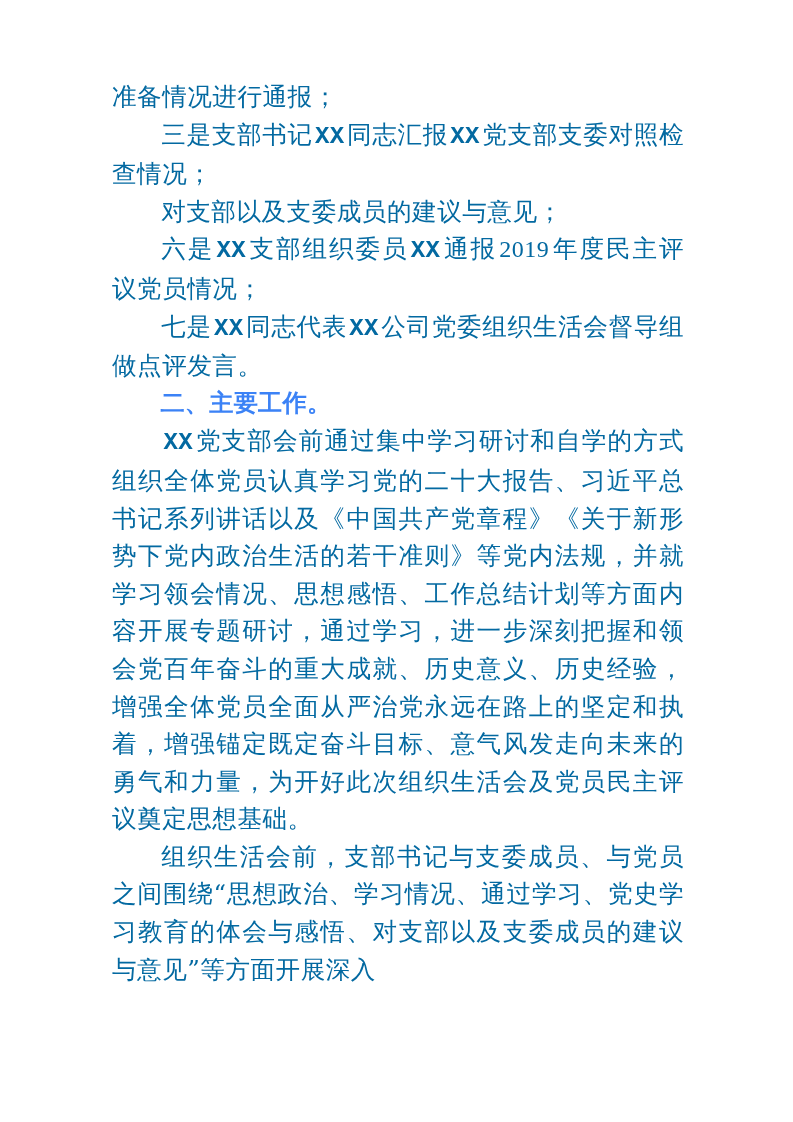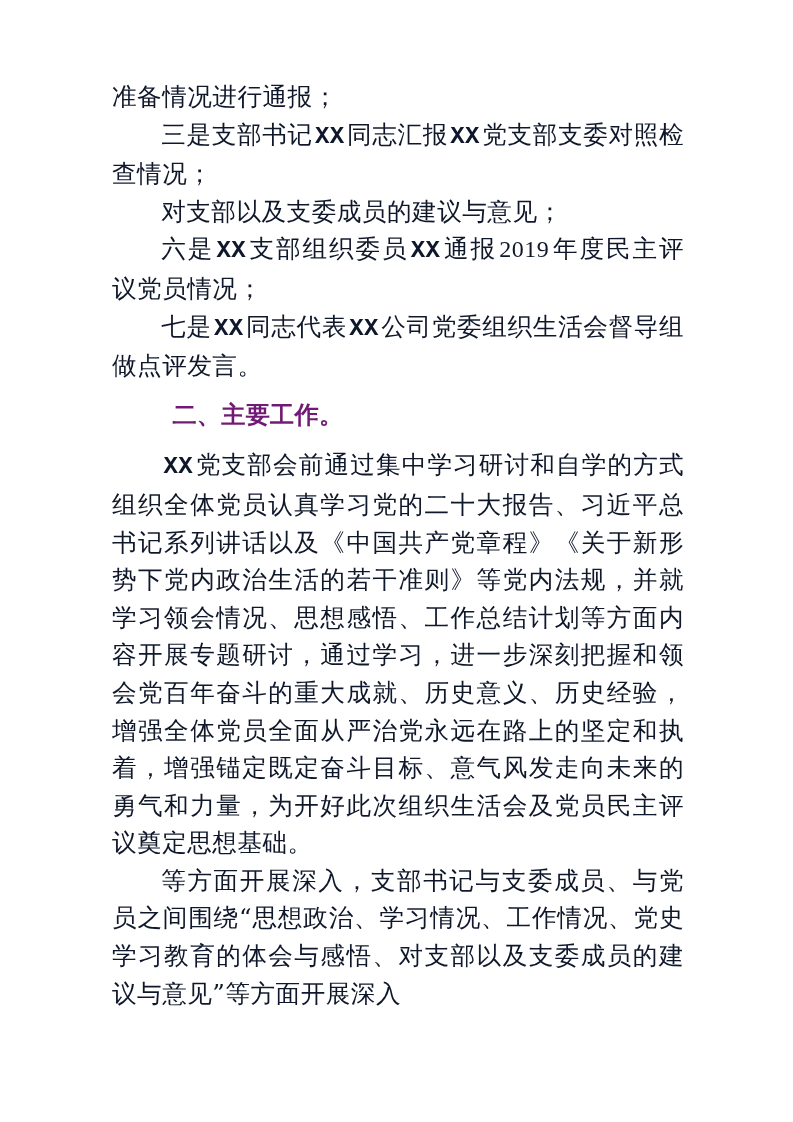--- a/index.html
+++ b/index.html
@@ -30,21 +30,21 @@
     left: 112px;
     top: 78px;
     width: 572px;
   }
 
   
   .para {
     font-family: "DejaVu Serif", "Liberation Serif", serif;
     font-size: 24.6px;
     line-height: 37.6px;
-    color: #0f172a;
+    color: #0369a1;
     margin: 0;
     text-align: justify;
     text-justify: inter-character;
     text-align-last: left;
     letter-spacing: 0.02em;
     font-weight: 400;
   }
   
   .para.indent {
     text-indent: 2em;
@@ -53,22 +53,22 @@
   .para.noindent {
     text-indent: 0;
   }
 
   
   .heading {
     font-family: "DejaVu Sans", "Liberation Sans", sans-serif;
     font-size: 24.2px;
     line-height: 37.6px;
     font-weight: 700;
-    color: #701a75;
-    margin: 12px;
+    color: #3b82f6;
+    margin: 0;
     text-indent: 2em;
     text-align: left;
     letter-spacing: 0.01em;
   }
 
   
   .lat {
     font-family: Liberation Mono, monospace;
     font-weight: 700;
     font-size: 24px;
@@ -98,16 +98,16 @@
     <p class="para indent">六是<span class="lat">XX</span>支部组织委员<span class="lat">XX</span>通报<span class="num">2019</span>年度民主评议党员情况；</p>
 
     <p class="para indent">七是<span class="lat">XX</span>同志代表<span class="lat">XX</span>公司党委组织生活会督导组做点评发言。</p>
 
     <p class="heading">二、主要工作。</p>
 
 
     <p class="para indent"><span class="lat">XX</span>党支部会前通过集中学习研讨和自学的方式组织全体党员认真学习党的二十大报告、习近平总书记系列讲话以及《中国共产党章程》《关于新形势下党内政治生活的若干准则》等党内法规，并就学习领会情况、思想感悟、工作总结计划等方面内容开展专题研讨，通过学习，进一步深刻把握和领会党百年奋斗的重大成就、历史意义、历史经验，增强全体党员全面从严治党永远在路上的坚定和执着，增强锚定既定奋斗目标、意气风发走向未来的勇气和力量，为开好此次组织生活会及党员民主评议奠定思想基础。</p>
 
 
-    <p class="para indent">等方面开展深入，支部书记与支委成员、与党员之间围绕“思想政治、学习情况、工作情况、党史学习教育的体会与感悟、对支部以及支委成员的建议与意见”等方面开展深入</p>
+    <p class="para indent">组织生活会前，支部书记与支委成员、与党员之间围绕“思想政治、学习情况、通过学习、党史学习教育的体会与感悟、对支部以及支委成员的建议与意见”等方面开展深入</p>
 
   </div>
 </div>
 
 </body></html>

